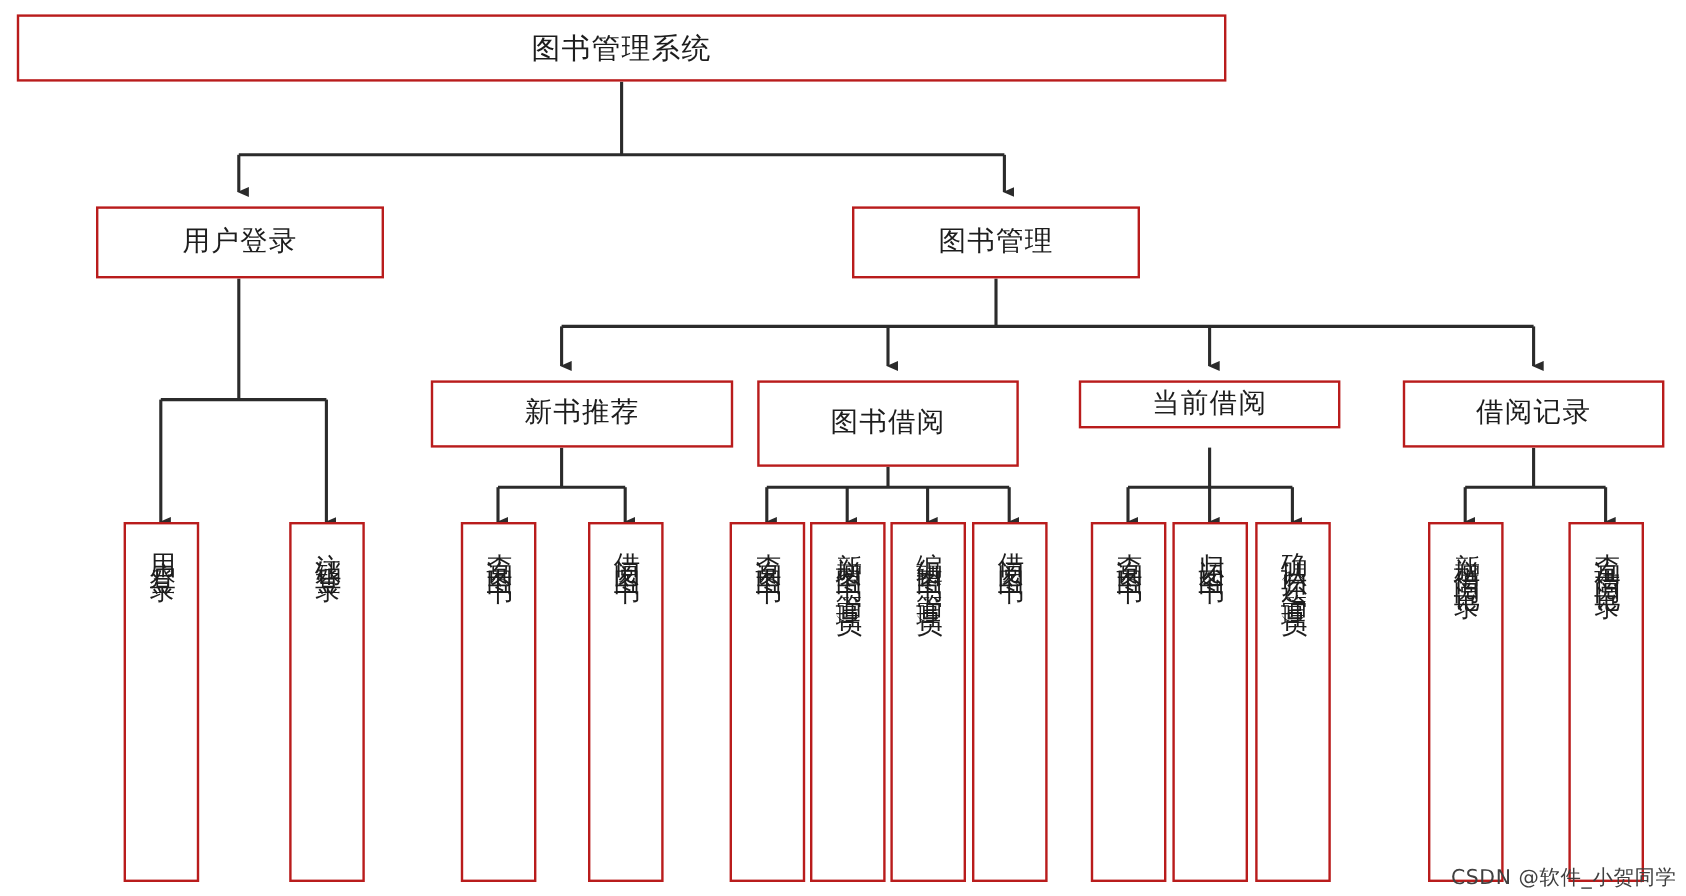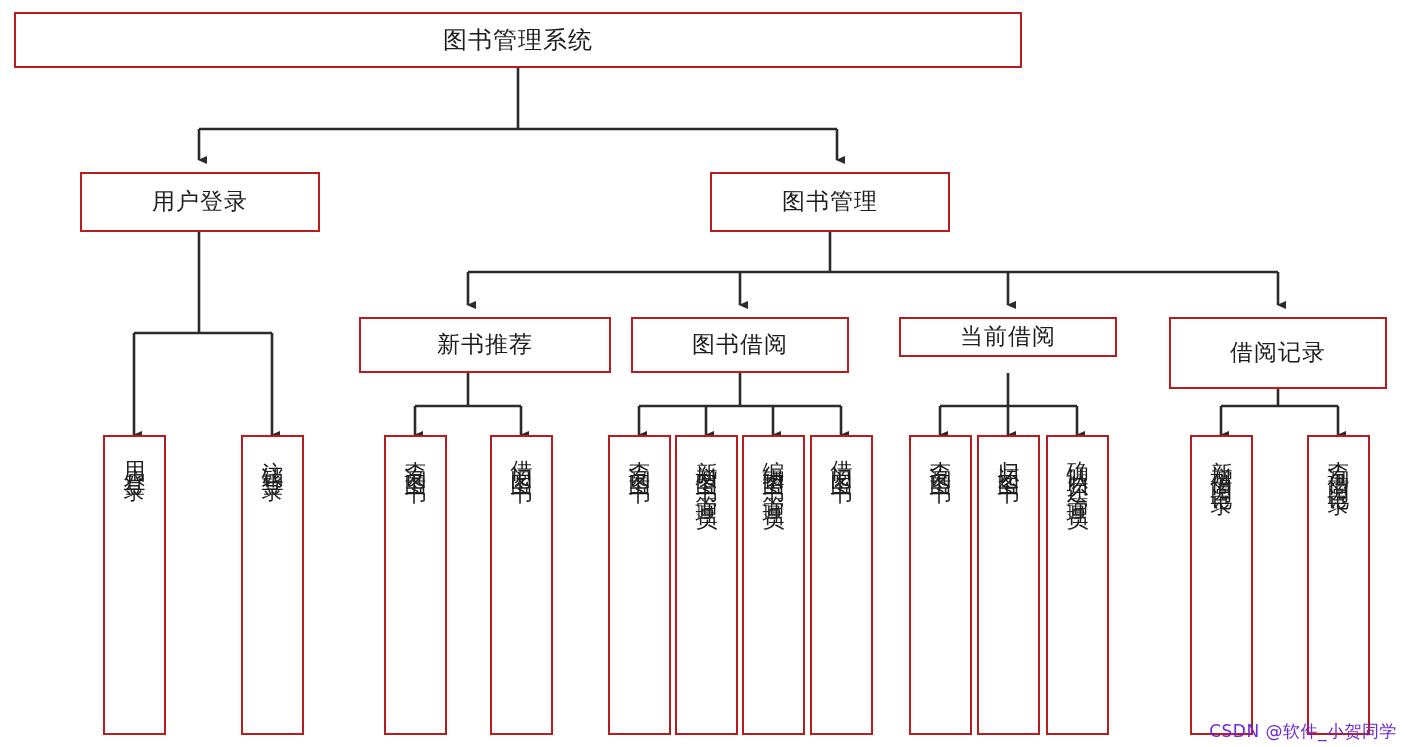--- a/index.html
+++ b/index.html
@@ -63,21 +63,21 @@
     font-size: 22px;
     letter-spacing: 7px;
     line-height: 1;
     white-space: nowrap;
   }
   .watermark {
     position: absolute;
     right: 8px;
     bottom: 4px;
     font-size: 17px;
-    color: #6d28d9;
+    color: #404040;
     letter-spacing: 0.5px;
     z-index: 5;
     white-space: nowrap;
   }
 </style>
 </head>
 <body>
 
 <div id="canvas">
 
@@ -140,29 +140,29 @@
   </div>
 
   <div class="node h" style="left:710px; top:172px; width:240px; height:60px;">
     <span class="label">图书管理</span>
   </div>
 
   <div class="node h" style="left:359px; top:317px; width:252px; height:56px;">
     <span class="label">新书推荐</span>
   </div>
 
-  <div class="node h" style="left:631px; top:317px; width:218px; height:56px;">
+  <div class="node h" style="left:631px; top:317px; width:218px; height:72px;">
     <span class="label">图书借阅</span>
   </div>
 
   <div class="node h" style="left:899px; top:317px; width:218px; height:40px;">
     <span class="label">当前借阅</span>
   </div>
 
-  <div class="node h" style="left:1169px; top:317px; width:218px; height:72px;">
+  <div class="node h" style="left:1169px; top:317px; width:218px; height:56px;">
     <span class="label">借阅记录</span>
   </div>
 
   <div class="node v" style="left:103px; top:435px; width:63px; height:300px;">
     <span class="label">用户登录</span>
   </div>
 
   <div class="node v" style="left:241px; top:435px; width:63px; height:300px;">
     <span class="label">注销登录</span>
   </div>

